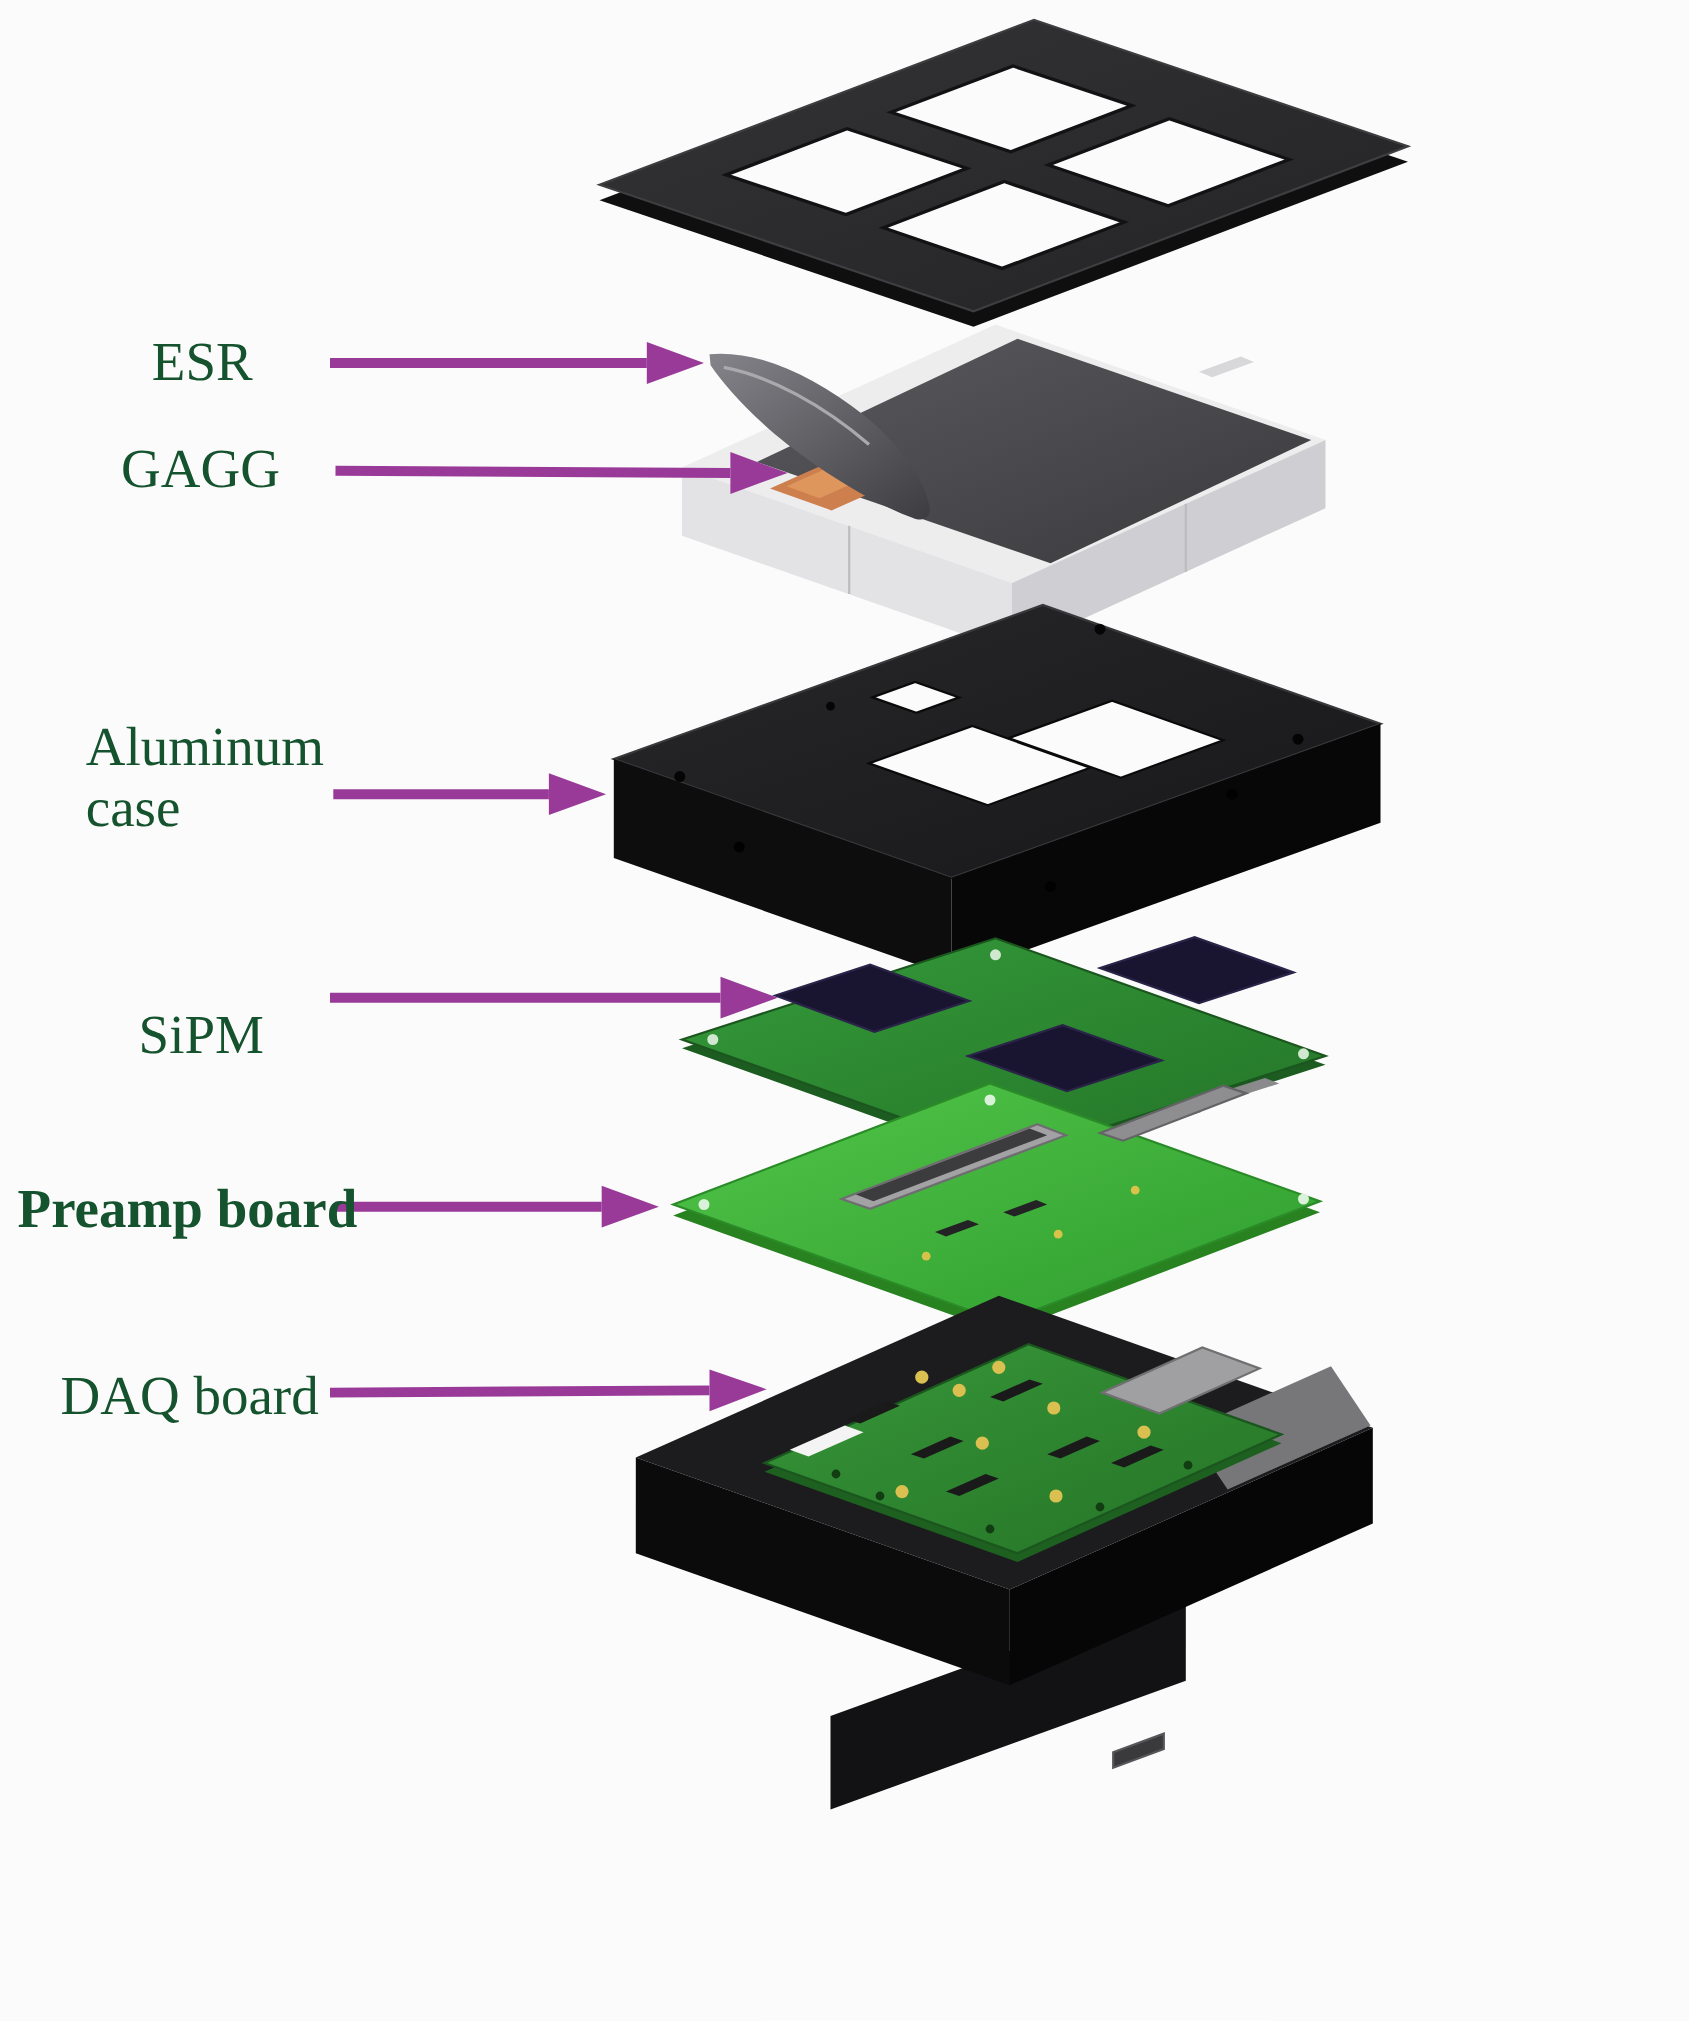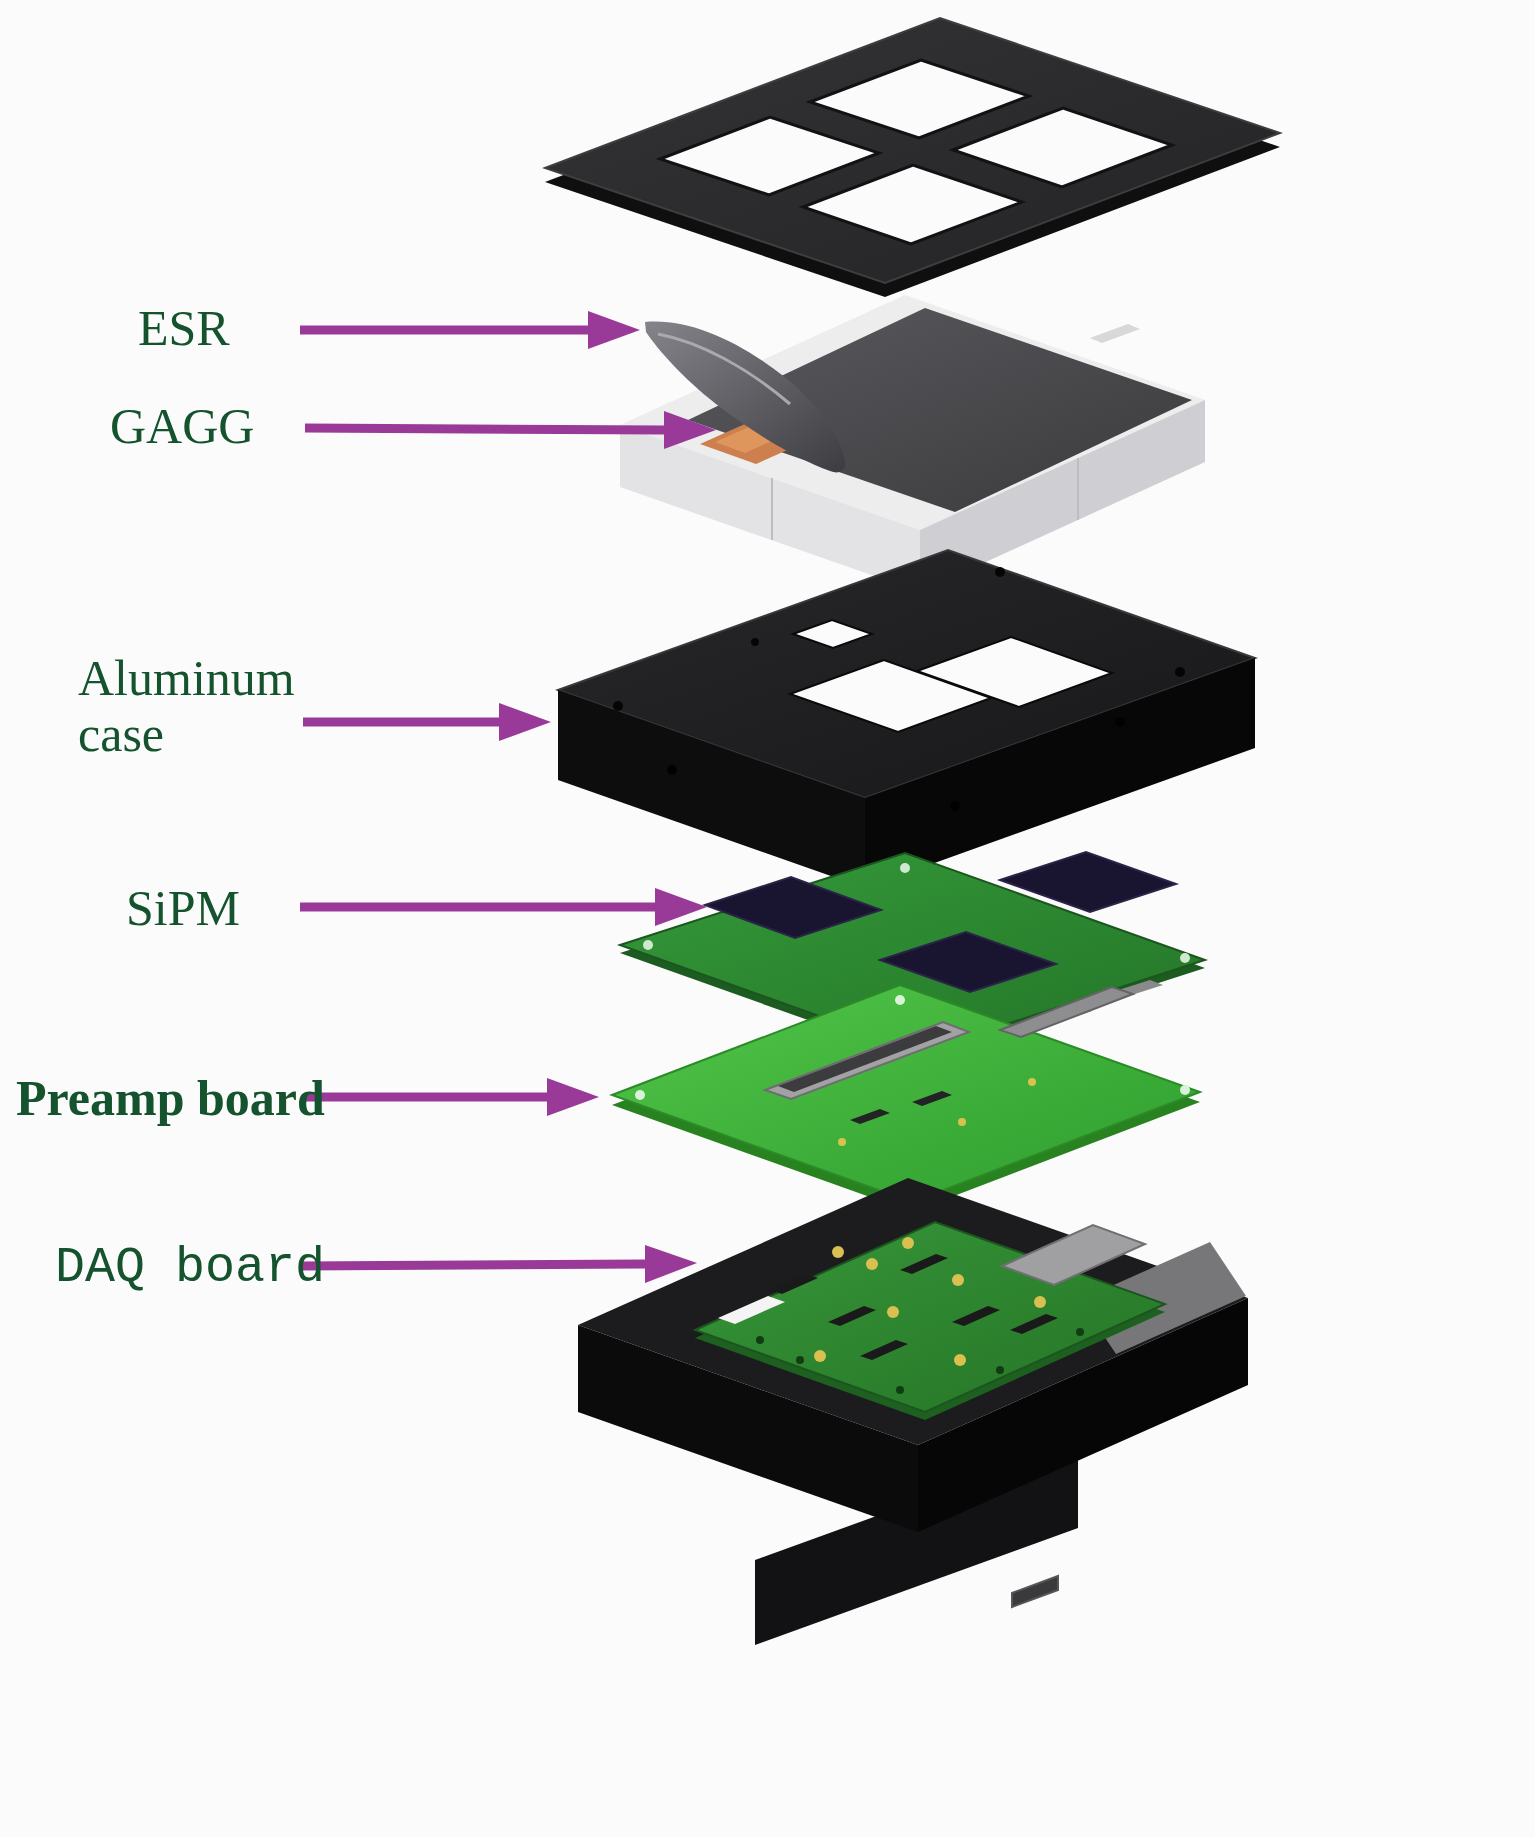--- a/index.html
+++ b/index.html
@@ -197,17 +197,17 @@
       <g>
         <line x1="300" y1="1266" x2="645" y2="1264" stroke-width="9" stroke="#993a99"></line>
         <polygon points="697,1263 645,1245 645,1283" fill="#993a99"></polygon>
       </g>
     </g>
   </svg>
 
   <div class="lbl" style="left:138px;top:300px;">ESR</div>
   <div class="lbl" style="left:110px;top:398px;">GAGG</div>
   <div class="lbl wrap" style="left:78px;top:650px;width:222px;">Aluminum case</div>
-  <div class="lbl" style="left:126px;top:880px;">SiPM</div>
+  <div class="lbl" style="left:126px;top:912px;">SiPM</div>
   <div class="lbl" style="left:16px;top:1070px;font-weight:bold;">Preamp board</div>
-  <div class="lbl" style="left:55px;top:1240px;font-family:Liberation Mono, monospace;">DAQ board</div>
+  <div class="lbl" style="left:55px;top:1240px;">DAQ board</div>
 
 </div>
 
 </body></html>

